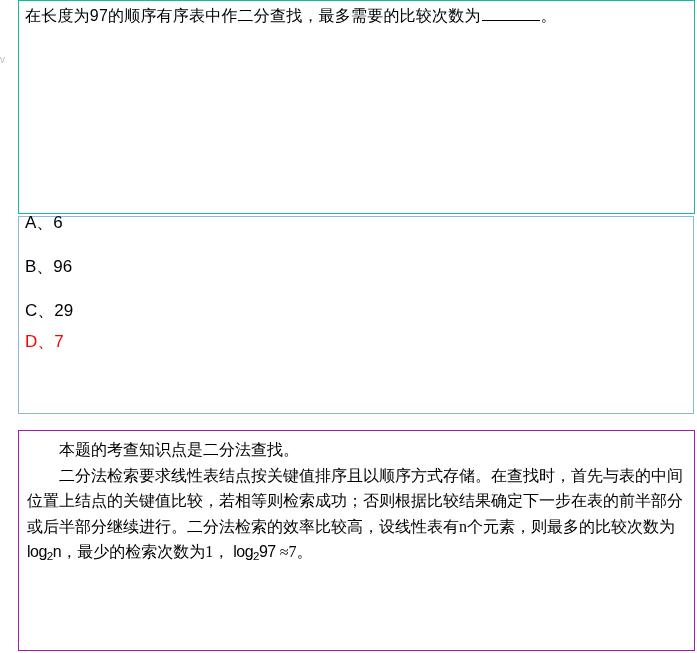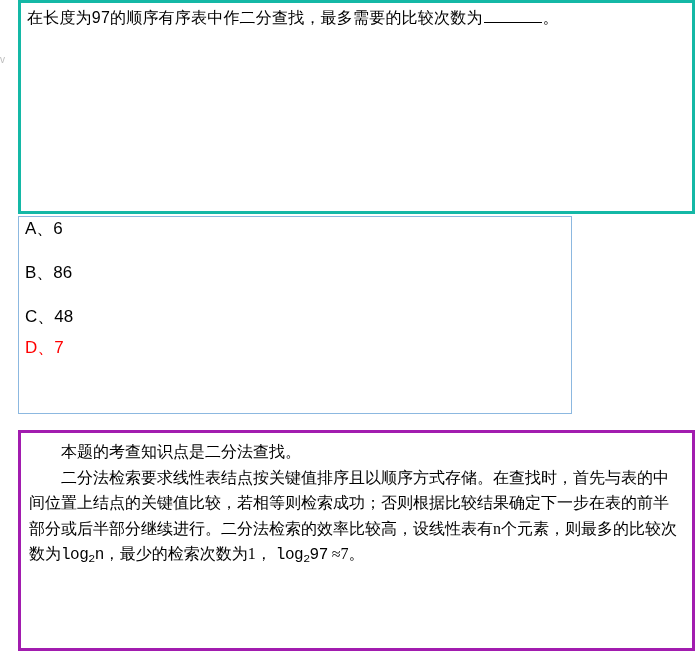--- a/index.html
+++ b/index.html
@@ -28,81 +28,81 @@
     color: #bdbdbd;
     font-family: Arial, sans-serif;
     line-height: 1;
   }
   .question-box {
     position: absolute;
     left: 18px;
     top: 0;
     width: 677px;
     height: 214px;
-    border: 3px solid #14b8a6;
+    border: 1px solid #14b8a6;
     box-sizing: border-box;
     padding: 3px 6px 4px 6px;
     line-height: 1.5;
   }
   .question-text {
     font-size: 16px;
     letter-spacing: 0.2px;
   }
   .blank {
     display: inline-block;
     border-bottom: 1px solid #000;
     width: 58px;
     height: 0.9em;
     vertical-align: baseline;
     margin: 0 1px;
   }
   .options-box {
     position: absolute;
     left: 18px;
     top: 216px;
-    width: 554px;
+    width: 676px;
     height: 198px;
     border: 1px solid #8cb8e0;
     box-sizing: border-box;
-    padding: 6px 6px 6px 6px;
+    padding: 0 6px 6px 6px;
     font-family: Arial, "Microsoft YaHei", sans-serif;
   }
   .opt {
     font-size: 17px;
     margin: 0;
     padding: 0;
     line-height: 1;
   }
   .opt-a { margin-top: -3px; }
   .opt-b { margin-top: 27px; }
   .opt-c { margin-top: 27px; }
   .opt-d { margin-top: 27px; }
   .correct { color: #ff0000; margin-top: 14px; }
   .explain-box {
     position: absolute;
     left: 18px;
     top: 430px;
     width: 677px;
     height: 221px;
-    border: 3px solid #a21caf;
+    border: 1px solid #a21caf;
     box-sizing: border-box;
     padding: 6px 8px 4px 8px;
     font-size: 16px;
     line-height: 1.6;
     font-family: "SimSun", "Microsoft YaHei", serif;
   }
   .explain-box p {
     margin: 0;
     text-indent: 2em;
   }
   .explain-box p.noindent {
     text-indent: 0;
   }
   .formula {
-    font-family: Liberation Mono, monospace;
+    font-family: Liberation Sans, sans-serif;
     letter-spacing: -0.5px;
   }
   .sub {
     font-size: 0.72em;
     vertical-align: -0.25em;
     letter-spacing: -0.5px;
   }
   .watermark {
     position: absolute;
     right: 8px;
@@ -119,22 +119,22 @@
 
 <div class="page">
   <div class="left-mark">v</div>
 
   <div class="question-box">
     <span class="question-text">在长度为97的顺序有序表中作二分查找，最多需要的比较次数为</span><span class="blank"></span><span class="question-text">。</span>
   </div>
 
   <div class="options-box">
     <div class="opt opt-a">A、6</div>
-    <div class="opt opt-b">B、86</div>
-    <div class="opt opt-c">C、48</div>
+    <div class="opt opt-b">B、96</div>
+    <div class="opt opt-c">C、29</div>
     <div class="opt opt-d correct">D、7</div>
   </div>
 
   <div class="explain-box">
     <p>本题的考查知识点是二分法查找。</p>
     <p class="noindent">
       <span style="display:inline-block; width:2em;"></span><span>二分法检索要求线性表结点按关键值排序且以顺序方式存储。在查找时，首先与表的中间位置上结点的关键值比较，若相等则检索成功；否则根据比较结果确定下一步在表的前半部分或后半部分继续进行。二分法检索的效率比较高，设线性表有n个元素，则最多的比较次数为</span><span class="formula">log<span class="sub">2</span>n</span><span>，最少的检索次数为1，</span> <span class="formula">log<span class="sub">2</span>97</span> <span>≈7。</span>
     </p>
   </div>
 

